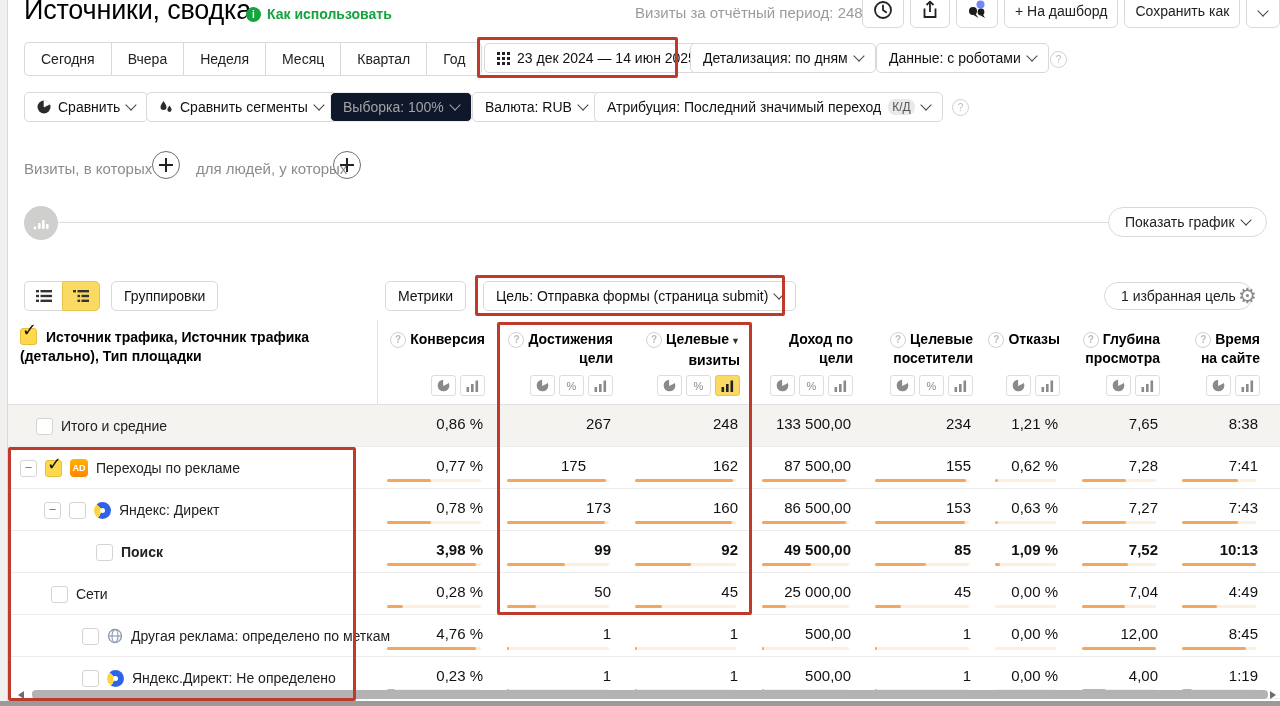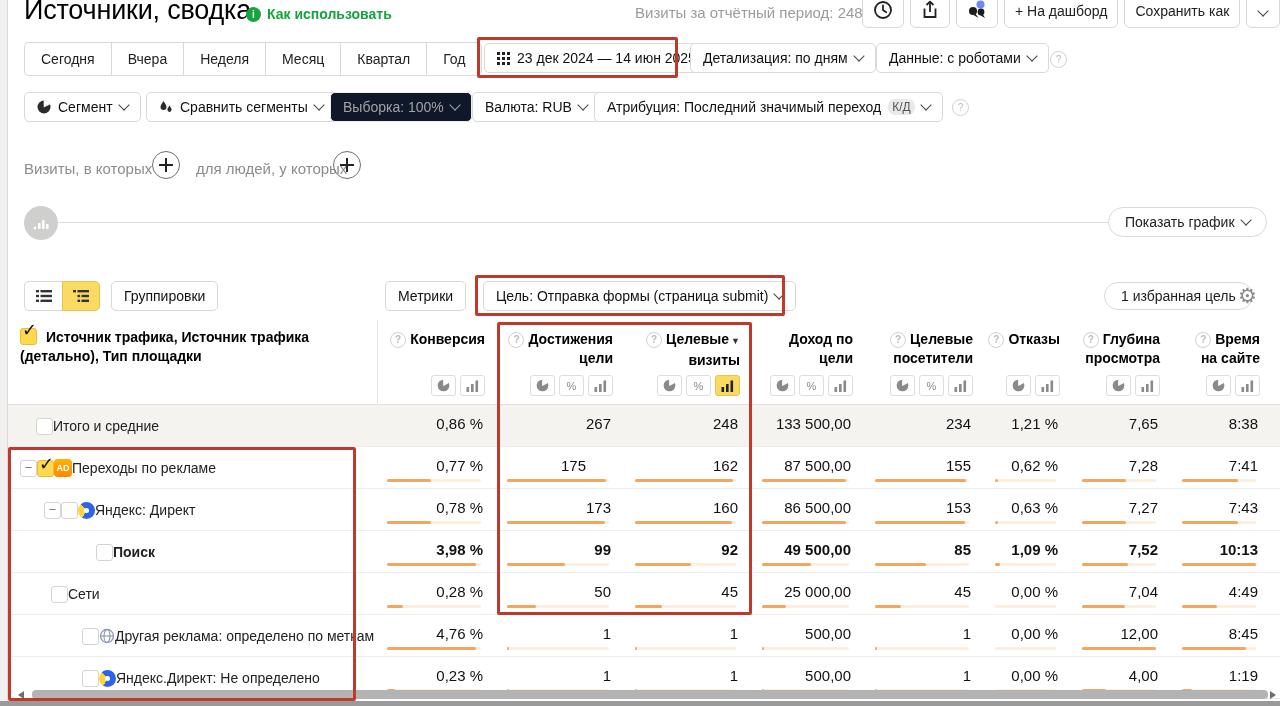--- a/index.html
+++ b/index.html
@@ -70,21 +70,21 @@
   .hcol .hlabel{position:absolute;top:10px;right:12px;left:0;text-align:right;font-weight:bold;font-size:14px;line-height:19px;color:#000;}
   .hcol .toggles{position:absolute;right:12px;bottom:9px;display:flex;gap:4px;}
   .tg{width:25px;height:21px;border:1px solid #ddd;border-radius:3px;background:#fff;display:flex;align-items:center;justify-content:center;color:#8a8a8a;font-size:11px;cursor:pointer;box-sizing:border-box;}
   .tg.active{background:#fbda63;border-color:#e8c54a;color:#222;}
   .sort-arrow{font-size:9px;color:#333;margin-left:2px;}
   .hlabel .qm{vertical-align:1px;margin-right:4px;width:14px;height:14px;line-height:14px;}
 
   .tbody{position:absolute;left:0;top:405px;width:1280px;}
   .trow{position:absolute;left:8px;width:1272px;height:42px;border-bottom:1px solid #ececec;box-sizing:border-box;background:#fff;}
   .trow.total{background:#f4f3f0;}
-  .rlabel{position:absolute;left:0;top:0;width:369px;height:42px;display:flex;align-items:center;gap:0;font-size:14px;color:#222;overflow:hidden;white-space:nowrap;}
+  .rlabel{position:absolute;left:0;top:0;width:369px;height:42px;display:flex;align-items:center;gap:8px;font-size:14px;color:#222;overflow:hidden;white-space:nowrap;}
   .exp{width:17px;height:17px;border:1px solid #d6d6d6;border-radius:3px;color:#777;line-height:14px;text-align:center;font-size:13px;background:#fff;flex:0 0 auto;cursor:pointer;box-sizing:border-box;}
   .cb{width:17px;height:17px;border:1px solid #d4d4d4;border-radius:3px;background:#fff;flex:0 0 auto;position:relative;cursor:pointer;box-sizing:border-box;}
   .cb.checked{background:#ffd84d;border-color:#e6bf3a;}
   .cb.checked::after{content:"✓";position:absolute;left:1px;top:-8px;font-size:18px;font-weight:bold;color:#111;}
   .ic-ad{width:18px;height:18px;border-radius:4px;background:linear-gradient(180deg,#ffb400,#ff8500);color:#fff;font-size:9px;font-weight:bold;text-align:center;line-height:18px;flex:0 0 auto;}
   .ic-ya{width:17px;height:17px;border-radius:50%;background:conic-gradient(from 210deg,#ffd43d 0 110deg,#2e63e8 110deg 360deg);flex:0 0 auto;position:relative;}
   .ic-ya::after{content:"";position:absolute;left:6px;top:6px;width:5px;height:5px;border-radius:50%;background:#fff;}
   .val{position:absolute;top:4px;height:30px;line-height:30px;text-align:right;font-size:15px;color:#111;box-sizing:border-box;padding-right:14px;}
   .btrack{position:absolute;top:32px;height:3px;background:#fdeedd;border-radius:2px;}
   .bfill{position:absolute;left:0;top:0;height:3px;background:#f2a65e;border-radius:2px;}
@@ -178,21 +178,21 @@
   <span>Данные: с роботами</span>
   <span class="chev"></span>
 </div>
 <span class="qm" style="position:absolute;left:1050px;top:51px;">?</span>
 
 <div class="btn" style="left:24px;top:92px;">
   <svg width="14" height="14" viewBox="0 0 14 14">
       <circle cx="7" cy="7" r="6.5" fill="#2b2b2b"></circle>
       <path d="M7 7L7 0.5A6.5 6.5 0 0 1 12.8 4.2z" fill="#fff" stroke="#fff" stroke-width="0.6"></path>
     </svg>
-  <span>Сегмент</span>
+  <span>Сравнить</span>
   <span class="chev"></span>
 </div>
 
 <div class="btn" style="left:146px;top:92px;">
   <svg width="14" height="15" viewBox="0 0 14 15">
       <path d="M4.5 1C3 3.5 1.5 5.2 1.5 7a3 3 0 0 0 6 0c0-1.8-1.5-3.5-3-6z" fill="#2b2b2b"></path>
       <path d="M10.5 5.5C9.4 7.3 8.4 8.5 8.4 9.8a2.1 2.1 0 0 0 4.2 0c0-1.3-1-2.5-2.1-4.3z" fill="#2b2b2b"></path>
     </svg>
   <span>Сравнить сегменты</span>
   <span class="chev"></span>

